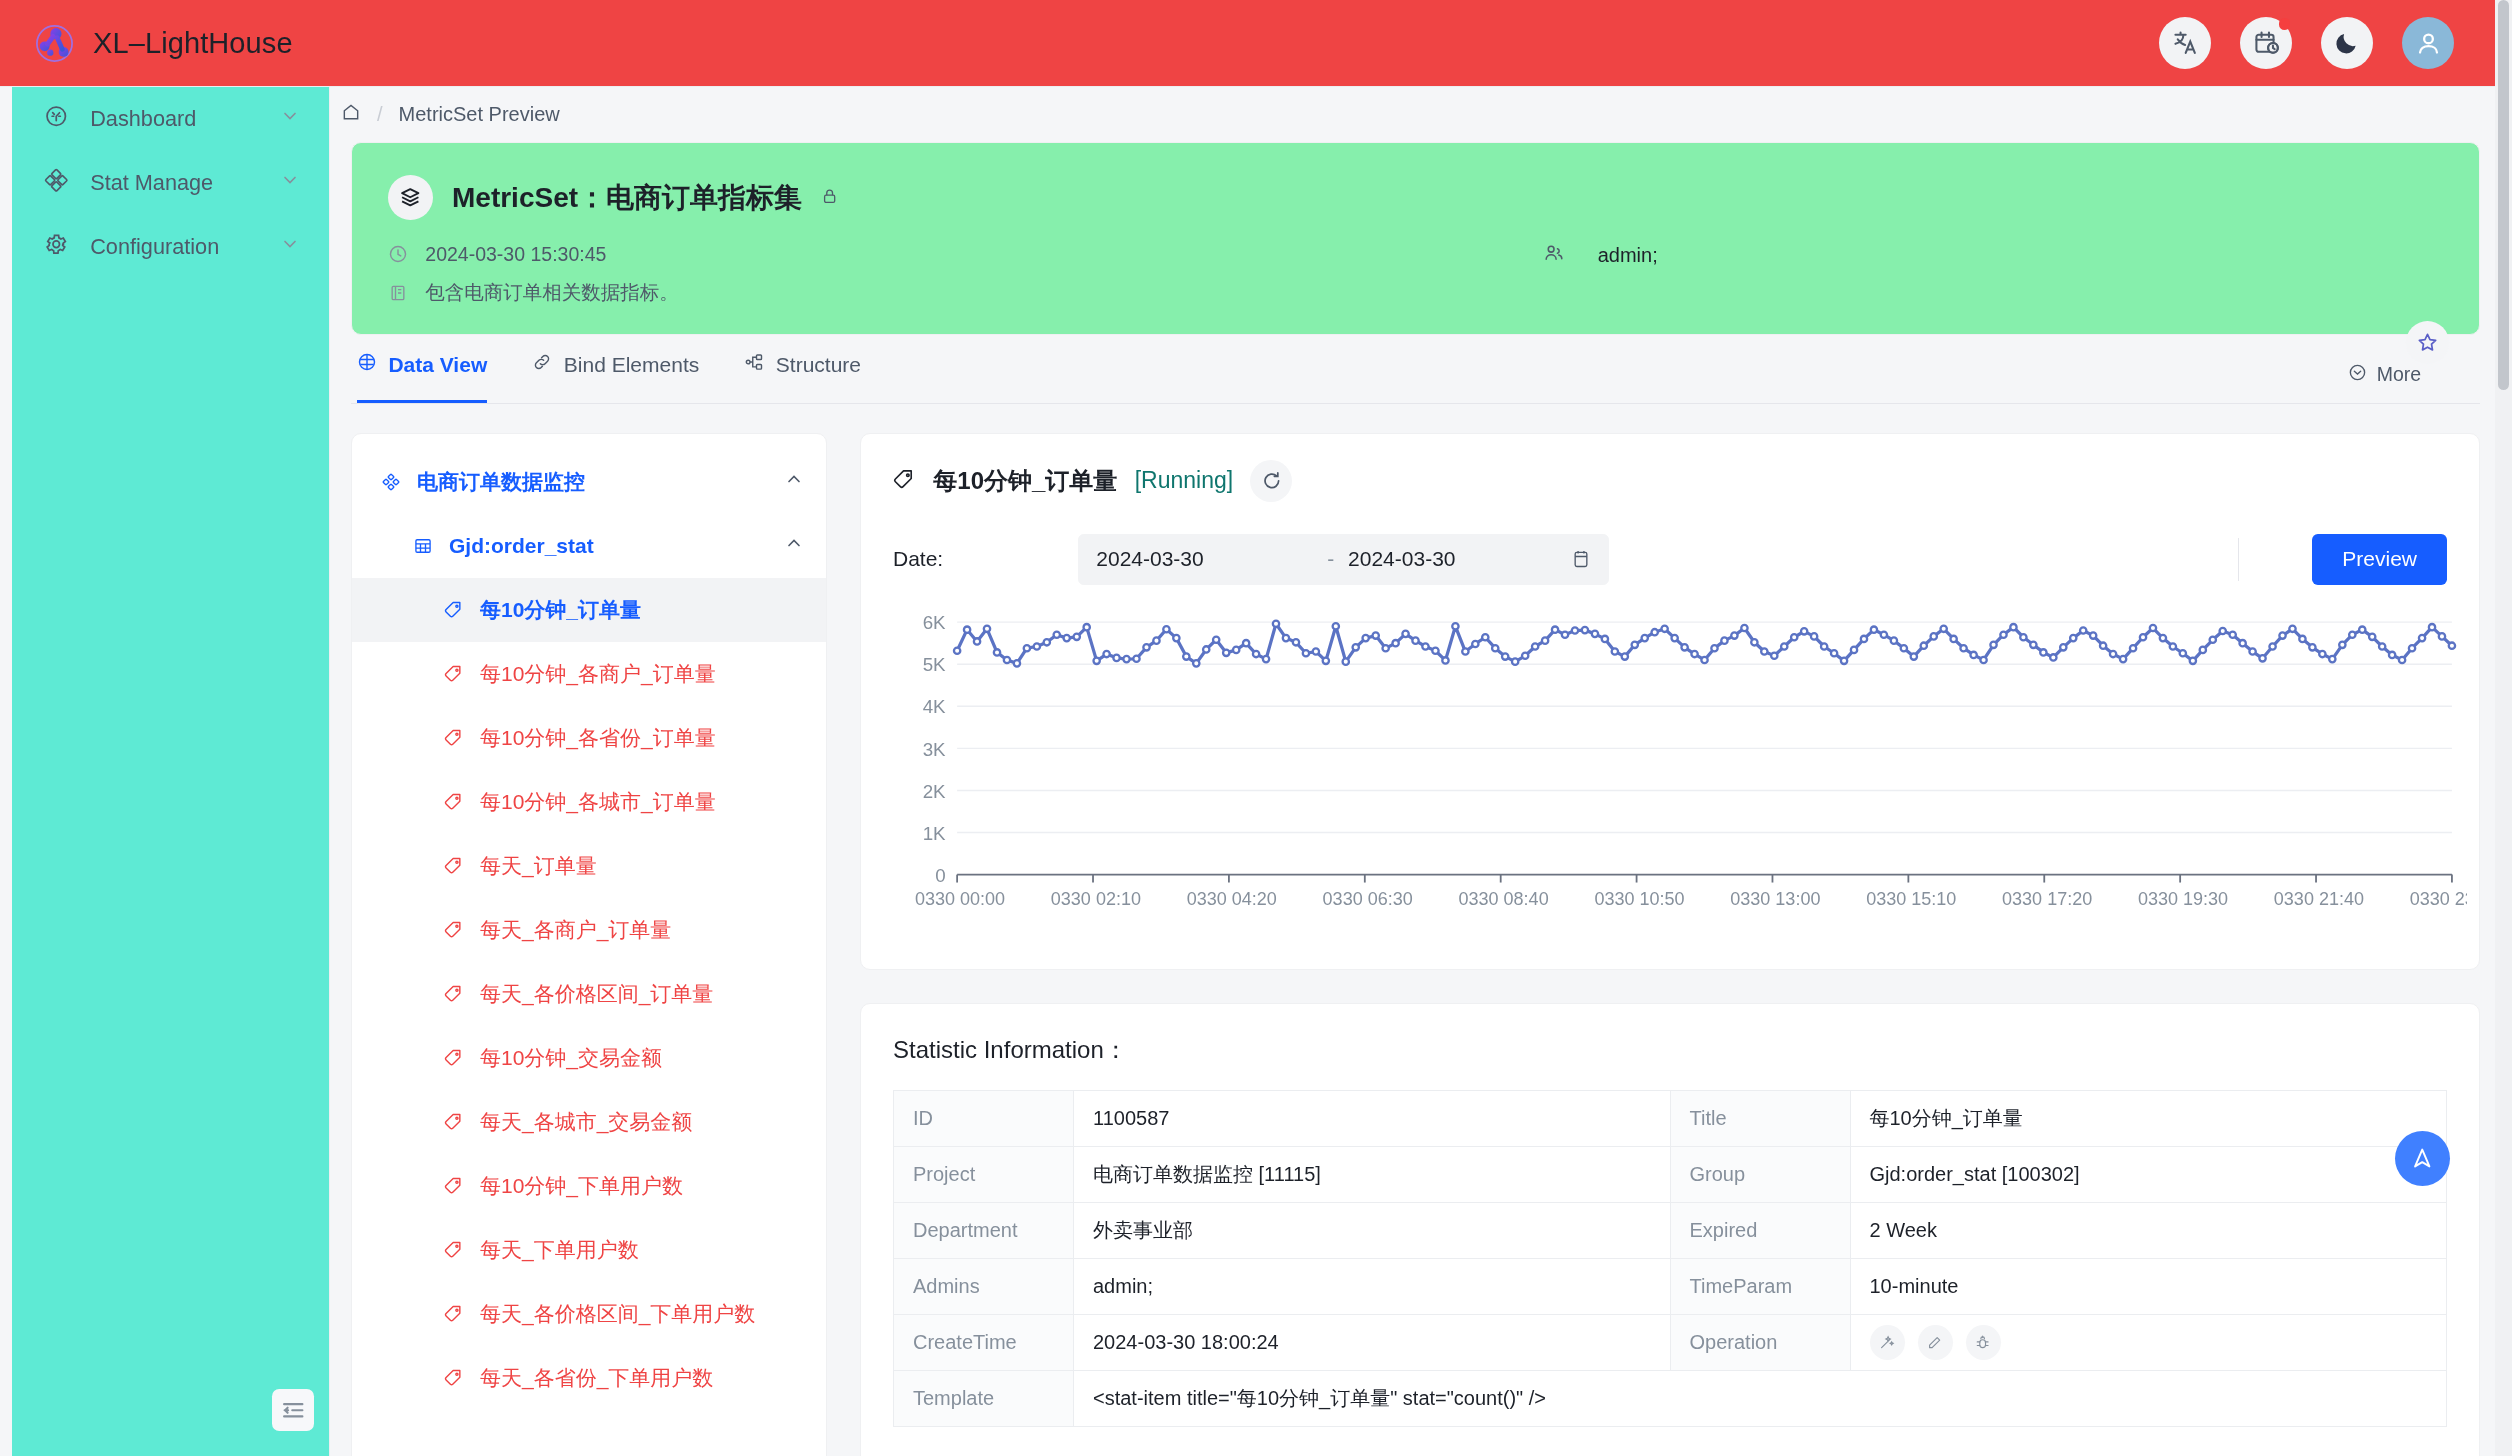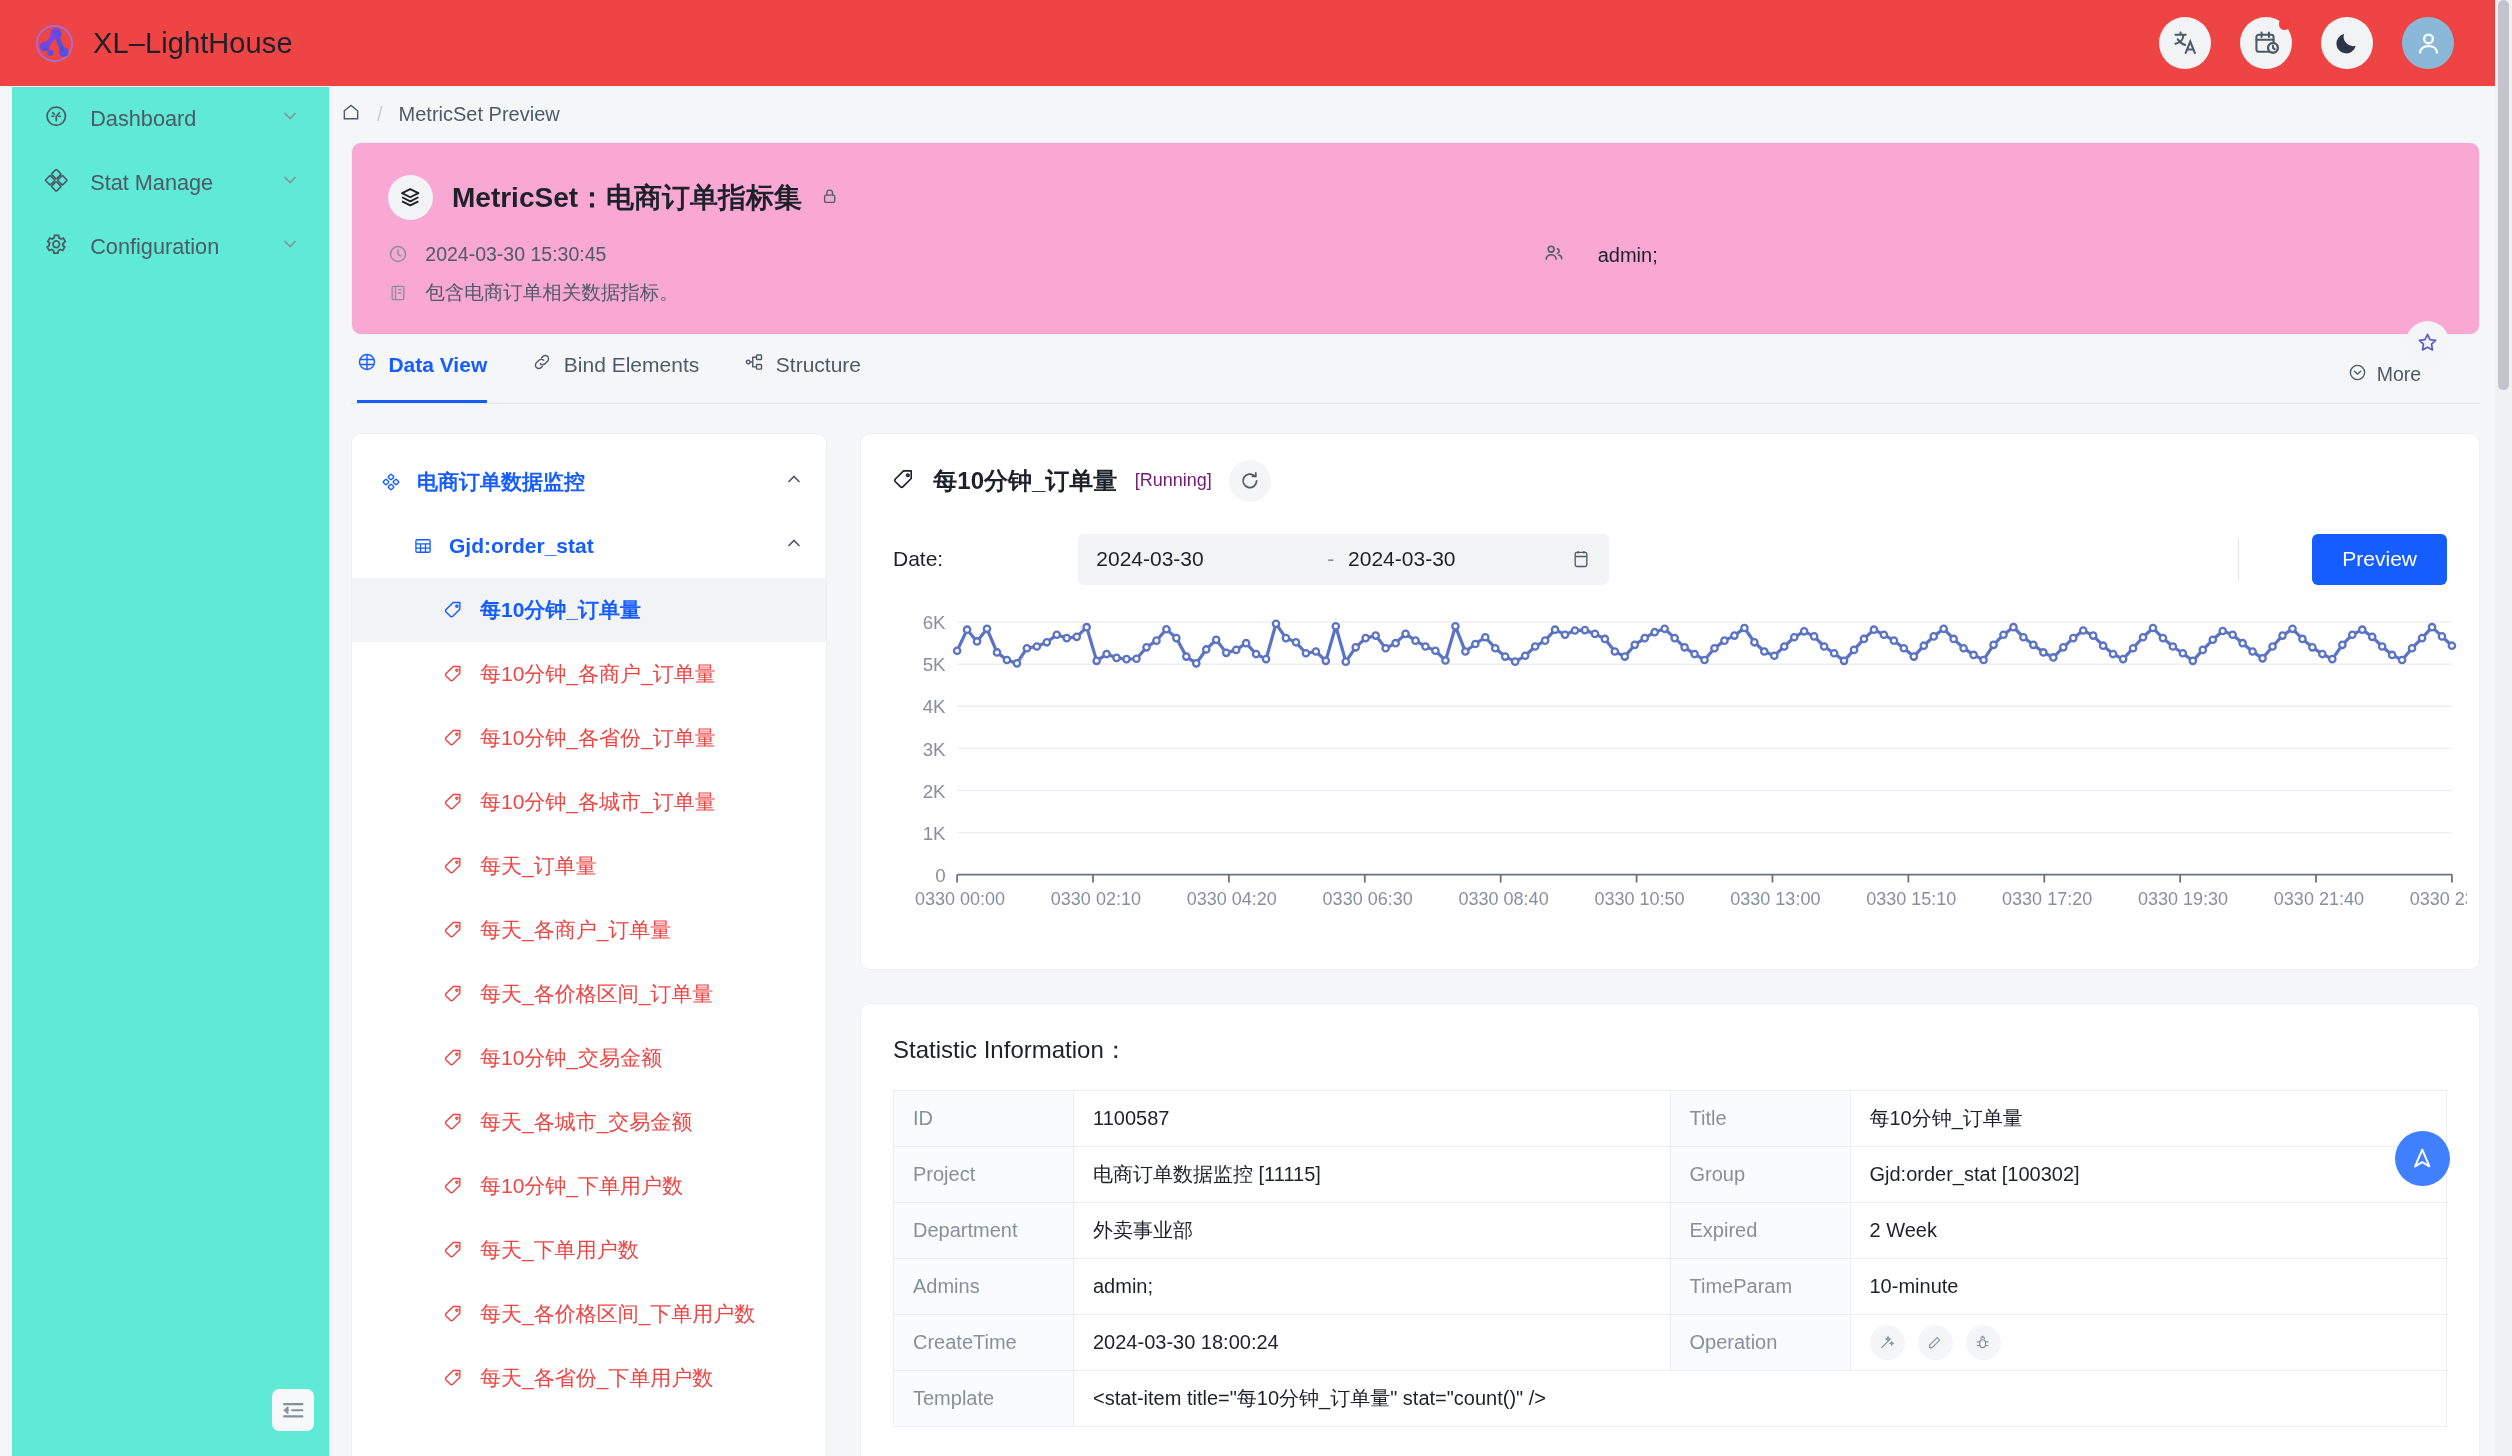--- a/index.html
+++ b/index.html
@@ -46,21 +46,21 @@
     display: flex; align-items: center; justify-content: center; color: #86909c;
   }
   
   .content { position: absolute; top: 87px; left: 318px; width: 2195px; height: 1370px; }
   .breadcrumb {
     display: flex; align-items: center; gap: 16px; height: 55px;
     padding: 0 0 0 23px; font-size: 20px; color: #4e5969;
   }
   .bc-sep { color: #c9cdd4; }
   .panel {
-    background: #f9a8d4; border-radius: 10px; margin: 0 33px;
+    background: #86efac; border-radius: 10px; margin: 0 33px;
     border: 0.7px solid #eff0f2;
   }
   .header-card { position: relative; padding: 32px 36px 26px 36px; }
   .hc-title-row { display: flex; align-items: center; gap: 19px; }
   .hc-badge {
     width: 45px; height: 45px; border-radius: 50%; background: #f2f3f5;
     display: flex; align-items: center; justify-content: center; color: #1d2129;
   }
   .hc-title { font-size: 28px; color: #1d2129; font-weight: 600; }
   .lock-icon { color: #4e5969; }
@@ -108,21 +108,21 @@
   .tree-l0 { padding-left: 29px; gap: 16px; color: #165dff; font-weight: 600; }
   .tree-l1 { padding-left: 61px; gap: 16px; color: #165dff; font-weight: 600; }
   .tree-l2 { padding-left: 92px; gap: 16px; }
   .tree-l2.sel { background: #f2f3f5; color: #165dff; font-weight: 600; }
   .tree-ico { display: flex; align-items: center; }
   
   .right-col { flex: 1; min-width: 0; display: flex; flex-direction: column; gap: 33px; }
   .chart-card { background: #fff; border: 0.7px solid #eff0f2; border-radius: 10px; padding: 26px 32px 24.5px 32px; }
   .chart-head { display: flex; align-items: center; gap: 17.3px; }
   .chart-title { font-size: 24px; color: #1d2129; font-weight: 600; }
-  .chart-status { font-size: 18px; color: #701a75; }
+  .chart-status { font-size: 23px; color: #0f766e; }
   .refresh-btn {
     width: 42px; height: 42px; border-radius: 50%; background: #f4f5f7;
     display: flex; align-items: center; justify-content: center; color: #4e5969;
   }
   .filter-row { display: flex; align-items: center; margin-top: 32px; gap: 41px; }
   .filter-label { font-size: 21px; color: #1d2129; width: 144px; }
   .daterange {
     display: flex; align-items: center; background: #f2f3f5; border-radius: 5.8px;
     height: 51px; padding: 0 17.3px; gap: 2.9px; width: 531px; border: 0.7px solid #f2f3f5;
   }

